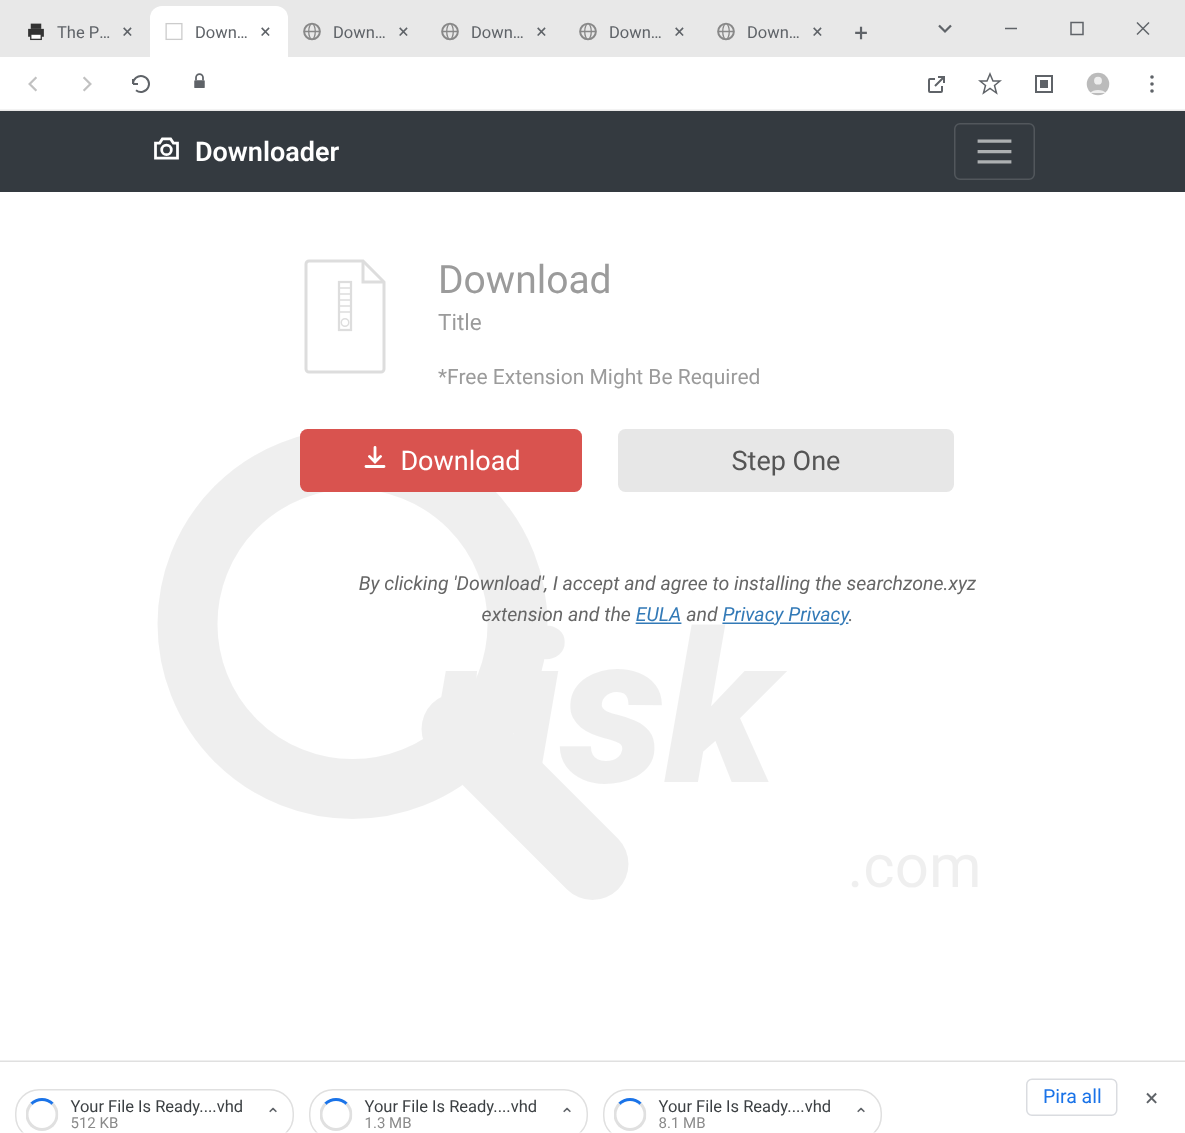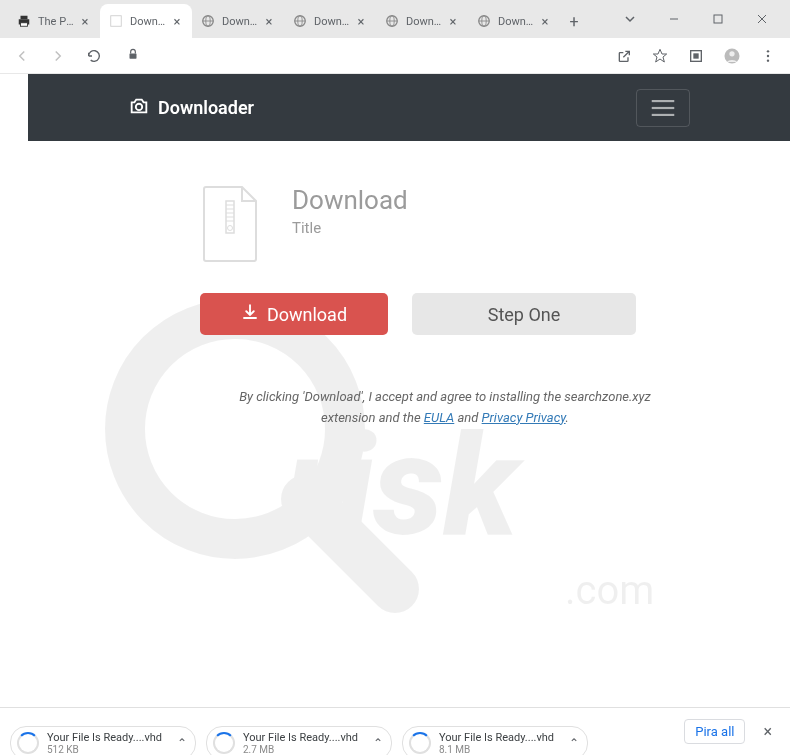--- a/index.html
+++ b/index.html
@@ -20,21 +20,21 @@
     .win-down { margin-right: 0; }
     
     .addressbar-row { height: 36px; background: #fff; display: flex; align-items: center; padding: 0 8px; border-bottom: 1px solid #e8e8e8; gap: 8px; }
     .nav-btn { width: 28px; height: 28px; display: flex; align-items: center; justify-content: center; color: #5f6368; }
     .nav-btn.disabled { color: #c1c1c1; }
     .addressbar { flex: 1; height: 28px; border-radius: 14px; display: flex; align-items: center; padding: 0 10px; }
     .lock-icon { color: #5f6368; margin-right: 8px; }
     .addr-actions { display: flex; align-items: center; gap: 8px; }
     .addr-btn { width: 28px; height: 28px; display: flex; align-items: center; justify-content: center; color: #5f6368; }
     
-    .page-header { height: 67px; background: #343a40; display: flex; align-items: center; padding: 0 100px; justify-content: space-between; margin-left: 28px; }
+    .page-header { height: 54px; background: #343a40; display: flex; align-items: center; padding: 0 100px; justify-content: space-between; }
     .brand { display: flex; align-items: center; color: #fff; font-weight: 600; font-size: 18px; gap: 8px; }
     .brand-icon { width: 22px; height: 22px; }
     .hamburger { width: 54px; height: 38px; border: 1px solid rgba(255,255,255,0.15); border-radius: 4px; display: flex; align-items: center; justify-content: center; }
     .hamburger svg { width: 26px; height: 22px; }
     
     .page-content { position: relative; height: calc(755px - 38px - 36px - 54px - 48px); background: #fff; overflow: hidden; }
     
     .watermark { position: absolute; top: 50%; left: 50%; transform: translate(-50%, -50%); opacity: 0.06; pointer-events: none; }
     .watermark svg { width: 600px; height: 450px; }
     
@@ -254,20 +254,21 @@
             <line x1="26" y1="24" x2="34" y2="24" stroke="#ddd"></line>
             <line x1="26" y1="28" x2="34" y2="28" stroke="#ddd"></line>
             <line x1="26" y1="32" x2="34" y2="32" stroke="#ddd"></line>
             <line x1="26" y1="36" x2="34" y2="36" stroke="#ddd"></line>
             <circle cx="30" cy="43" r="2.5" fill="none" stroke="#ddd"></circle>
           </svg>
       </div>
       <div class="dl-text">
         <h2>Download</h2>
         <div class="title-line">Title</div>
+        <div class="note">*Free Extension Might Be Required</div>
       </div>
     </div>
 
     <div class="buttons-row">
       <div class="btn btn-download">
         <span><svg width="18" height="18" viewBox="0 0 24 24">
               <path d="M12 3 v12 M7 11 l5 5 l5 -5 M4 20 h16" fill="none" stroke="#fff" stroke-width="2.5" stroke-linecap="round"></path>
             </svg></span>
         <span>Download</span>
       </div>
@@ -289,21 +290,21 @@
     <div class="dl-info">
       <div class="dl-name">Your File Is Ready....vhd</div>
       <div class="dl-size">512 KB</div>
     </div>
     <div class="dl-caret">⌃</div>
   </div>
   <div class="dl-item">
     <div class="dl-spinner"></div>
     <div class="dl-info">
       <div class="dl-name">Your File Is Ready....vhd</div>
-      <div class="dl-size">2.7 MB</div>
+      <div class="dl-size">1.3 MB</div>
     </div>
     <div class="dl-caret">⌃</div>
   </div>
   <div class="dl-item">
     <div class="dl-spinner"></div>
     <div class="dl-info">
       <div class="dl-name">Your File Is Ready....vhd</div>
       <div class="dl-size">8.1 MB</div>
     </div>
     <div class="dl-caret">⌃</div>

